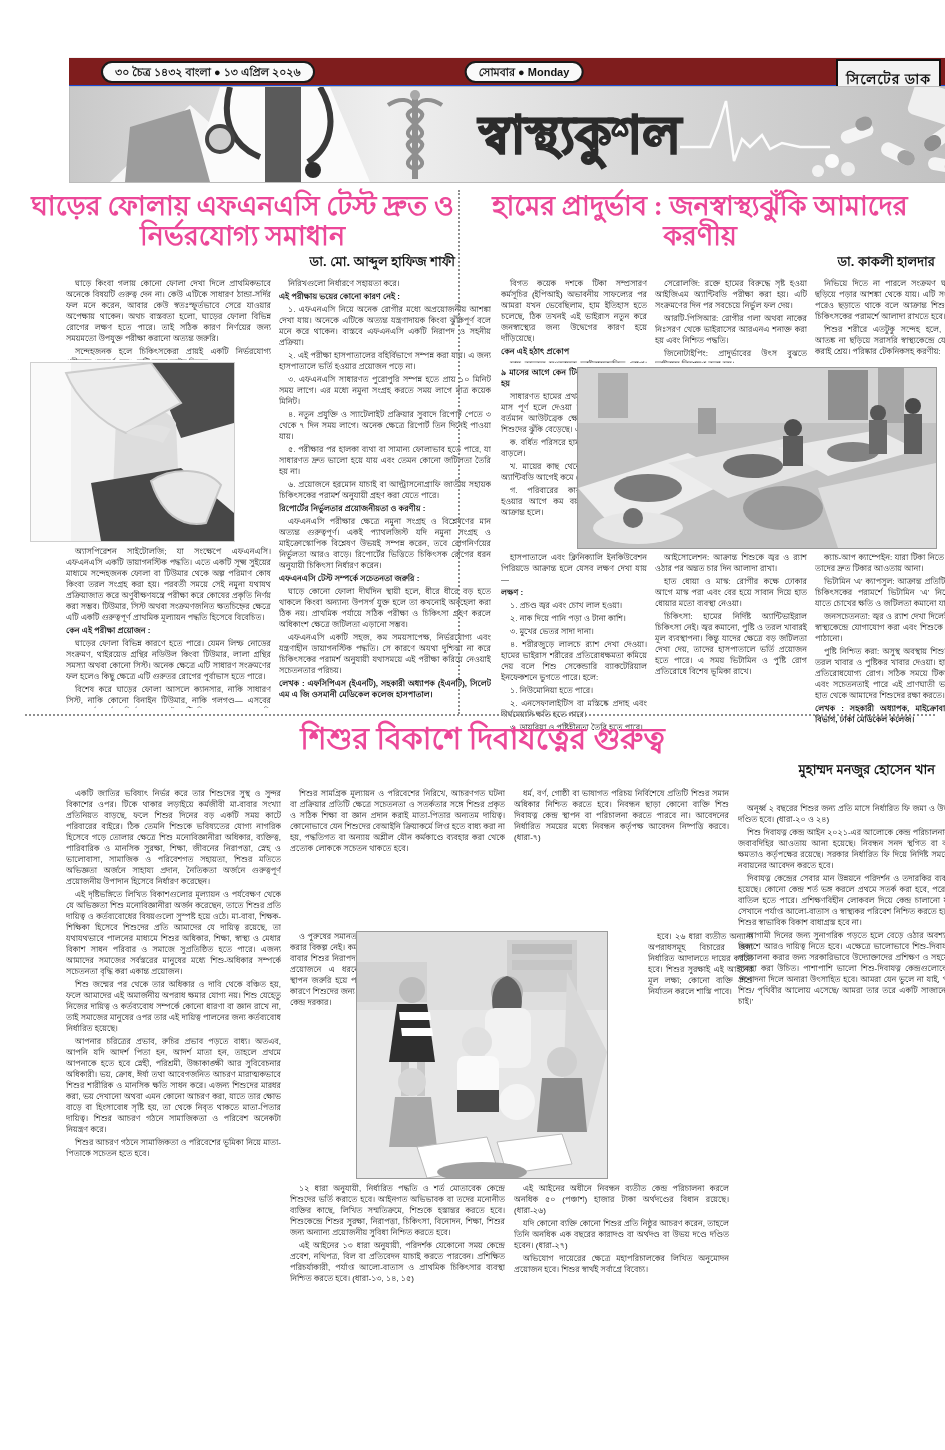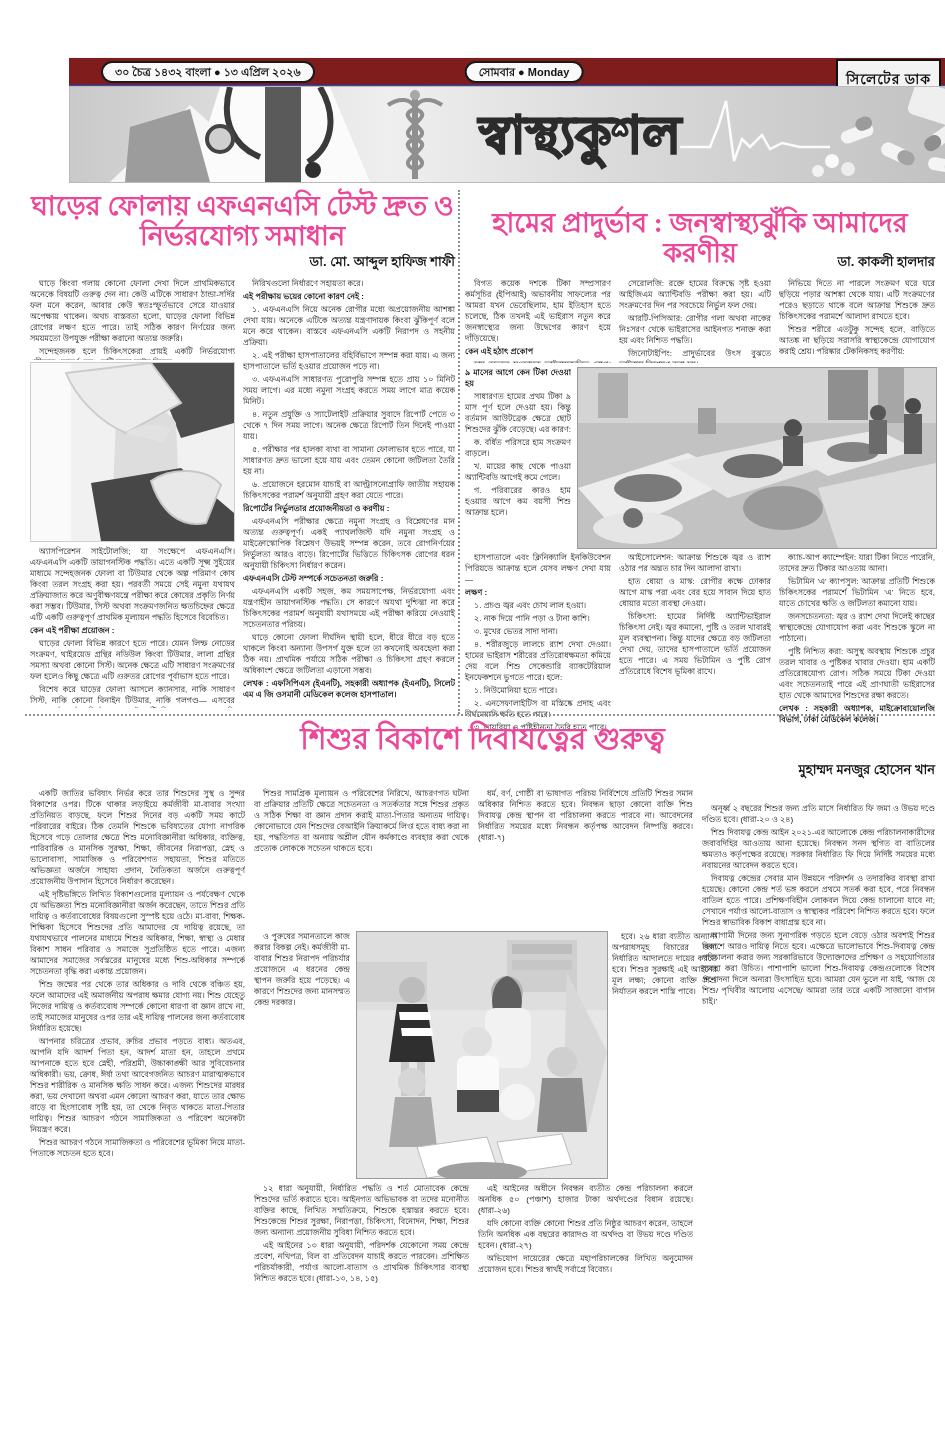--- a/index.html
+++ b/index.html
@@ -16,28 +16,28 @@
               border:2px solid #111;padding:8px 8px;font-size:14px;font-weight:bold;color:#111;
               font-family:"Liberation Serif",serif;letter-spacing:1px;}
   .page-num-box{position:absolute;right:0px;top:0px;width:32px;height:27px;background:#0d0d0d;color:#fff;
                 font-size:17px;font-weight:bold;text-align:center;line-height:27px;}
   
   .masthead{position:absolute;left:25px;top:86px;width:910px;height:95px;border:1px solid #bbb;overflow:hidden;margin-left:44px;}
   
   .headline{position:absolute;text-align:center;font-family:"Liberation Serif",serif;font-weight:bold;
             color:#ec4899;line-height:1.12;}
   .hl-a1{left:30px;top:191px;width:425px;font-size:27px;}
-  .hl-a2{left:465px;top:191px;width:470px;font-size:27px;margin-top:17px;}
+  .hl-a2{left:465px;top:191px;width:470px;font-size:27px;}
   .hl-a3{left:30px;top:722px;width:905px;font-size:30px;}
   .byline{position:absolute;text-align:right;font-weight:bold;font-size:13px;color:#111;}
   .by-a1{left:30px;top:252px;width:425px;}
   .by-a2{left:465px;top:252px;width:470px;}
   .by-a3{left:30px;top:760px;width:905px;}
   
-  .col{position:absolute;overflow:hidden;text-align:justify;font-size:8px;line-height:11px;}
+  .col{position:absolute;overflow:hidden;text-align:justify;font-size:8px;line-height:11px;margin-left:36px;}
   .col p{margin:0 0 2px 0;text-indent:9px;}
   .col p.sub{font-weight:bold;text-indent:0;}
   
   .a1c1 {left:30px; top:278px;width:205px;height:82px;}
   .a1img{position:absolute;left:30px; top:362px;width:203px;height:178px;border:1px solid #cfcfcf;overflow:hidden;}
   .a1c1b{left:30px; top:546px;width:205px;height:162px;}
   .a1c2 {left:243px;top:278px;width:212px;height:430px;}
   
   .a2r1c1{left:465px;top:278px;width:146px;height:85px;}
   .a2r1c2{left:619px;top:278px;width:152px;height:85px;}
@@ -168,38 +168,38 @@
       <p class="sub">এই পরীক্ষায় ভয়ের কোনো কারণ নেই :</p>
       <p>১. এফএনএসি নিয়ে অনেক রোগীর মধ্যে অপ্রয়োজনীয় আশঙ্কা দেখা যায়। অনেকে এটিকে অত্যন্ত যন্ত্রণাদায়ক কিংবা ঝুঁকিপূর্ণ বলে মনে করে থাকেন। বাস্তবে এফএনএসি একটি নিরাপদ ও সহনীয় প্রক্রিয়া।</p>
       <p>২. এই পরীক্ষা হাসপাতালের বহির্বিভাগে সম্পন্ন করা যায়। এ জন্য হাসপাতালে ভর্তি হওয়ার প্রয়োজন পড়ে না।</p>
       <p>৩. এফএনএসি সাধারণত পুরোপুরি সম্পন্ন হতে প্রায় ১০ মিনিট সময় লাগে। এর মধ্যে নমুনা সংগ্রহ করতে সময় লাগে মাত্র কয়েক মিনিট।</p>
       <p>৪. নতুন প্রযুক্তি ও স্যাটেলাইট প্রক্রিয়ার সুবাদে রিপোর্ট পেতে ৩ থেকে ৭ দিন সময় লাগে। অনেক ক্ষেত্রে রিপোর্ট তিন দিনেই পাওয়া যায়।</p>
       <p>৫. পরীক্ষার পর হালকা ব্যথা বা সামান্য ফোলাভাব হতে পারে, যা সাধারণত দ্রুত ভালো হয়ে যায় এবং তেমন কোনো জটিলতা তৈরি হয় না।</p>
       <p>৬. প্রয়োজনে হরমোন যাচাই বা আল্ট্রাসনোগ্রাফি জাতীয় সহায়ক চিকিৎসকের পরামর্শ অনুযায়ী গ্রহণ করা যেতে পারে।</p>
       <p class="sub">রিপোর্টের নির্ভুলতার প্রয়োজনীয়তা ও করণীয় :</p>
       <p>এফএনএসি পরীক্ষার ক্ষেত্রে নমুনা সংগ্রহ ও বিশ্লেষণের মান অত্যন্ত গুরুত্বপূর্ণ। একই প্যাথলজিস্ট যদি নমুনা সংগ্রহ ও মাইক্রোস্কোপিক বিশ্লেষণ উভয়ই সম্পন্ন করেন, তবে রোগনির্ণয়ের নির্ভুলতা আরও বাড়ে। রিপোর্টের ভিত্তিতে চিকিৎসক রোগের ধরন অনুযায়ী চিকিৎসা নির্ধারণ করেন।</p>
       <p class="sub">এফএনএসি টেস্ট সম্পর্কে সচেতনতা জরুরি :</p>
+      <p>ঘাড়ে কোনো ফোলা দীর্ঘদিন স্থায়ী হলে, ধীরে ধীরে বড় হতে থাকলে কিংবা অন্যান্য উপসর্গ যুক্ত হলে তা কখনোই অবহেলা করা ঠিক নয়। প্রাথমিক পর্যায়ে সঠিক পরীক্ষা ও চিকিৎসা গ্রহণ করলে অধিকাংশ ক্ষেত্রে জটিলতা এড়ানো সম্ভব।</p>
       <p>এফএনএসি একটি সহজ, কম সময়সাপেক্ষ, নির্ভরযোগ্য এবং যন্ত্রণাহীন ডায়াগনস্টিক পদ্ধতি। সে কারণে অযথা দুশ্চিন্তা না করে চিকিৎসকের পরামর্শ অনুযায়ী যথাসময়ে এই পরীক্ষা করিয়ে নেওয়াই সচেতনতার পরিচয়।</p>
-      <p>ঘাড়ে কোনো ফোলা দীর্ঘদিন স্থায়ী হলে, ধীরে ধীরে বড় হতে থাকলে কিংবা অন্যান্য উপসর্গ যুক্ত হলে তা কখনোই অবহেলা করা ঠিক নয়। প্রাথমিক পর্যায়ে সঠিক পরীক্ষা ও চিকিৎসা গ্রহণ করলে অধিকাংশ ক্ষেত্রে জটিলতা এড়ানো সম্ভব।</p>
       <p class="sub">লেখক : এফসিপিএস (ইএনটি), সহকারী অধ্যাপক (ইএনটি), সিলেট এম এ জি ওসমানী মেডিকেল কলেজ হাসপাতাল।</p>
     </div>
 
   <div class="vdiv"></div>
 
   <div class="headline hl-a2">হামের প্রাদুর্ভাব : জনস্বাস্থ্যঝুঁকি আমাদের করণীয়</div>
   <div class="byline by-a2">ডা. কাকলী হালদার</div>
 
   <div class="col a2r1c1">
       <p>বিগত কয়েক দশকে টিকা সম্প্রসারণ কর্মসূচির (ইপিআই) অভাবনীয় সাফল্যের পর আমরা যখন ভেবেছিলাম, হাম ইতিহাস হতে চলেছে, ঠিক তখনই এই ভাইরাস নতুন করে জনস্বাস্থ্যের জন্য উদ্বেগের কারণ হয়ে দাঁড়িয়েছে।</p>
       <p class="sub">কেন এই হঠাৎ প্রকোপ</p>
       <p>হাম অত্যন্ত সংক্রামক ভাইরাসজনিত রোগ। সাম্প্রতিক সময়ে এ সংক্রমণ বাড়ার পেছনের প্রধান কারণ হলো ইমিউনিটি গ্যাপ বা রোগ প্রতিরোধক্ষমতার ঘাটতি।</p>
     </div>
   <div class="col a2r1c2">
       <p>সেরোলজি: রক্তে হামের বিরুদ্ধে সৃষ্ট হওয়া আইজিএম অ্যান্টিবডি পরীক্ষা করা হয়। এটি সংক্রমণের দিন পর সবচেয়ে নির্ভুল ফল দেয়।</p>
-      <p>আরটি-পিসিআর: রোগীর গলা অথবা নাকের নিঃসরণ থেকে ভাইরাসের আইনগত শনাক্ত করা হয় এবং নিশ্চিত পদ্ধতি।</p>
+      <p>আরটি-পিসিআর: রোগীর গলা অথবা নাকের নিঃসরণ থেকে ভাইরাসের আরএনএ শনাক্ত করা হয় এবং নিশ্চিত পদ্ধতি।</p>
       <p>জিনোটাইপিং: প্রাদুর্ভাবের উৎস বুঝতে ভাইরাস বিশ্লেষণ করা হয়।</p>
     </div>
   <div class="col a2r1c3">
       <p>নিভিয়ে দিতে না পারলে সংক্রমণ ঘরে ঘরে ছড়িয়ে পড়ার আশঙ্কা থেকে যায়। এটি সংক্রমণের পরেও ছড়াতে থাকে বলে আক্রান্ত শিশুকে দ্রুত চিকিৎসকের পরামর্শে আলাদা রাখতে হবে।</p>
       <p>শিশুর শরীরে এতটুকু সন্দেহ হলে, বাড়িতে আতঙ্ক না ছড়িয়ে সরাসরি স্বাস্থ্যকেন্দ্রে যোগাযোগ করাই শ্রেয়। পরিষ্কার টেকনিকসহ করণীয়:</p>
     </div>
 
   <div class="col a2strip">
       <p class="sub">৯ মাসের আগে কেন টিকা দেওয়া হয়</p>
       <p>সাধারণত হামের প্রথম টিকা ৯ মাস পূর্ণ হলে দেওয়া হয়। কিন্তু বর্তমান আউটব্রেক ক্ষেত্রে ছোট শিশুদের ঝুঁকি বেড়েছে। এর কারণ:</p>

